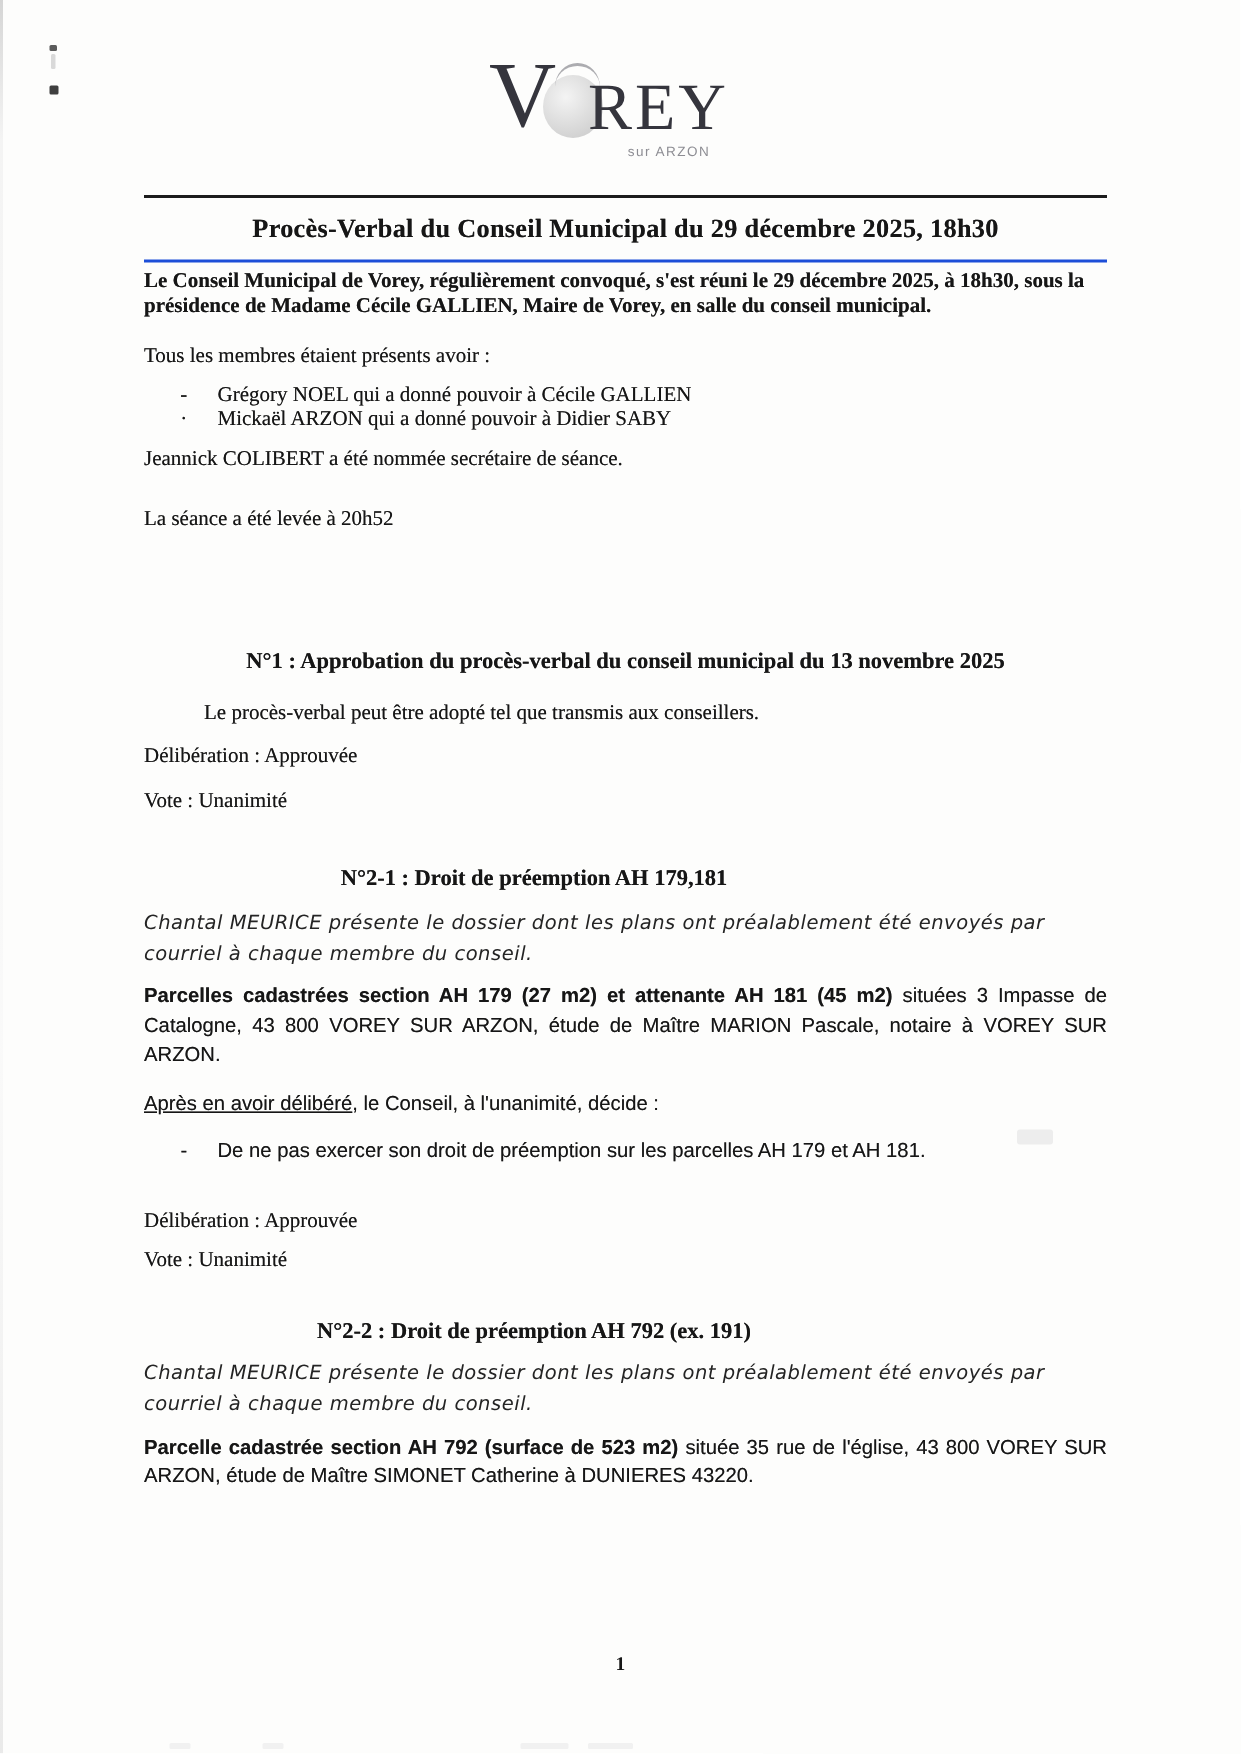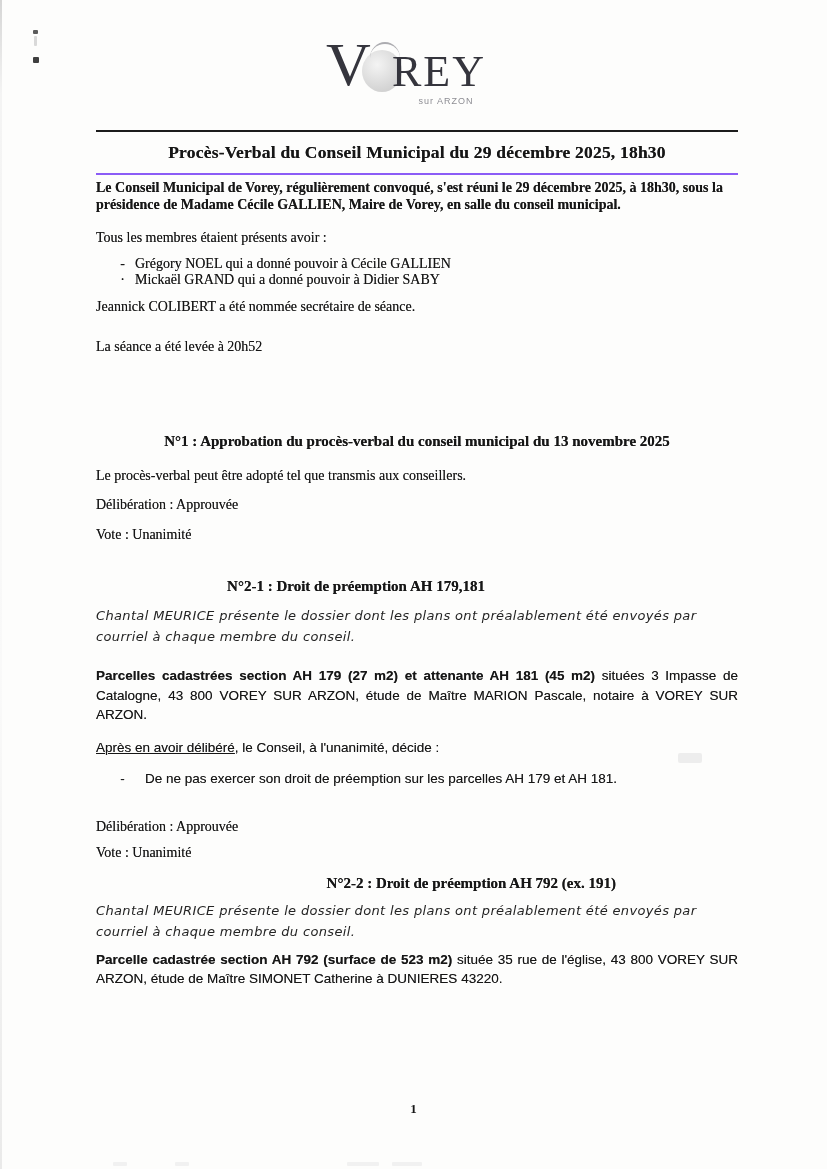--- a/index.html
+++ b/index.html
@@ -50,59 +50,59 @@
   }
   .logo-sub{
     position:absolute;left:70px;top:62px;width:100px;
     font-family:"Liberation Sans",sans-serif;
     font-size:9px;letter-spacing:1px;color:#8d8d93;text-align:center;
   }
   
   .title-block{
     margin-top:130px;
     border-top:2px solid #1c1c1c;
-    border-bottom:2px solid #8b5cf6;
+    border-bottom:2px solid #1d4ed8;
     padding:9px 0 10px 0;
     text-align:center;
   }
   .title-block .title{
     font-size:17.5px;line-height:22px;font-weight:600;
     letter-spacing:.2px;
     text-shadow:0 0 .4px rgba(0,0,0,.65);
   }
   
   .p{font-size:14px;line-height:16.5px;text-shadow:0 0 .35px rgba(0,0,0,.6);}
   .convocation{margin-top:12px;}
   .convocation .label{font-weight:700;font-style:italic;text-decoration:underline;}
   .p-intro{margin-top:5px;font-weight:bold;}
   .p-members{margin-top:17px;}
   .absents{margin-top:9px;}
   .absent-row{display:flex;font-size:14px;line-height:16px;text-shadow:0 0 .35px rgba(0,0,0,.6);}
   .absent-row .marker{width:25px;text-align:center;margin-left:14px;}
-  .absent-row .txt{}
+  .absent-row .txt{margin-left:10px;}
   .p-secretary{margin-top:11px;}
   .p-closing{margin-top:24px;}
   .heading{
     font-weight:700;font-size:15px;line-height:19px;
     text-align:center;
     text-shadow:0 0 .4px rgba(0,0,0,.7);
   }
   .h-n1{margin-top:76px;padding:0 10px;}
   .h-shift{padding-right:122px;}
   .h-n21{margin-top:34px;}
-  .h-n22{margin-top:12px;text-align:right;}
-  .p-body1{margin-top:17px;}
+  .h-n22{margin-top:29px;}
+  .p-body1{margin-top:17px;margin-left:40px;}
   .p-delib{margin-top:13px;}
   .p-vote{margin-top:13px;}
   .p-delib2{margin-top:32px;}
   .p-vote2{margin-top:10px;}
   .presenter{margin-top:9px;font-size:13px;line-height:21px;}
   .presenter2{margin-top:7px;}
   .parcel{
-    margin-top:19px;font-size:13.5px;line-height:19.5px;
+    margin-top:7px;font-size:13.5px;line-height:19.5px;
     text-align:justify;
     text-shadow:0 0 .35px rgba(0,0,0,.55);
   }
   .parcel .bold{font-weight:700;}
   .parcel2{margin-top:8px;}
   .p-apres{margin-top:14px;font-size:13.5px;line-height:17px;text-shadow:0 0 .3px rgba(0,0,0,.5);}
   .p-apres .ul{text-decoration:underline;}
   .decision{display:flex;margin-top:14px;font-size:13.5px;line-height:17px;text-shadow:0 0 .3px rgba(0,0,0,.5);}
   .decision .marker{width:25px;text-align:center;margin-left:14px;}
   .decision .txt{margin-left:10px;}
@@ -161,21 +161,21 @@
 
     <div class="p serif p-members">Tous les membres étaient présents avoir :</div>
 
     <div class="absents serif">
       <div class="absent-row">
         <span class="marker">-</span>
         <span class="txt">Grégory NOEL qui a donné pouvoir à Cécile GALLIEN</span>
       </div>
       <div class="absent-row">
         <span class="marker">·</span>
-        <span class="txt">Mickaël GRAND qui a donné pouvoir à Didier SABY</span>
+        <span class="txt">Mickaël ARZON qui a donné pouvoir à Didier SABY</span>
       </div>
     </div>
 
     <div class="p serif p-secretary">Jeannick COLIBERT a été nommée secrétaire de séance.</div>
 
     <div class="p serif p-closing">La séance a été levée à 20h52</div>
 
     <div class="heading serif h-n1">N°1 : Approbation du procès-verbal du conseil municipal du 13 novembre 2025</div>
     <div class="p serif p-body1">Le procès-verbal peut être adopté tel que transmis aux conseillers.</div>
     <div class="p serif p-delib">Délibération : Approuvée</div>

